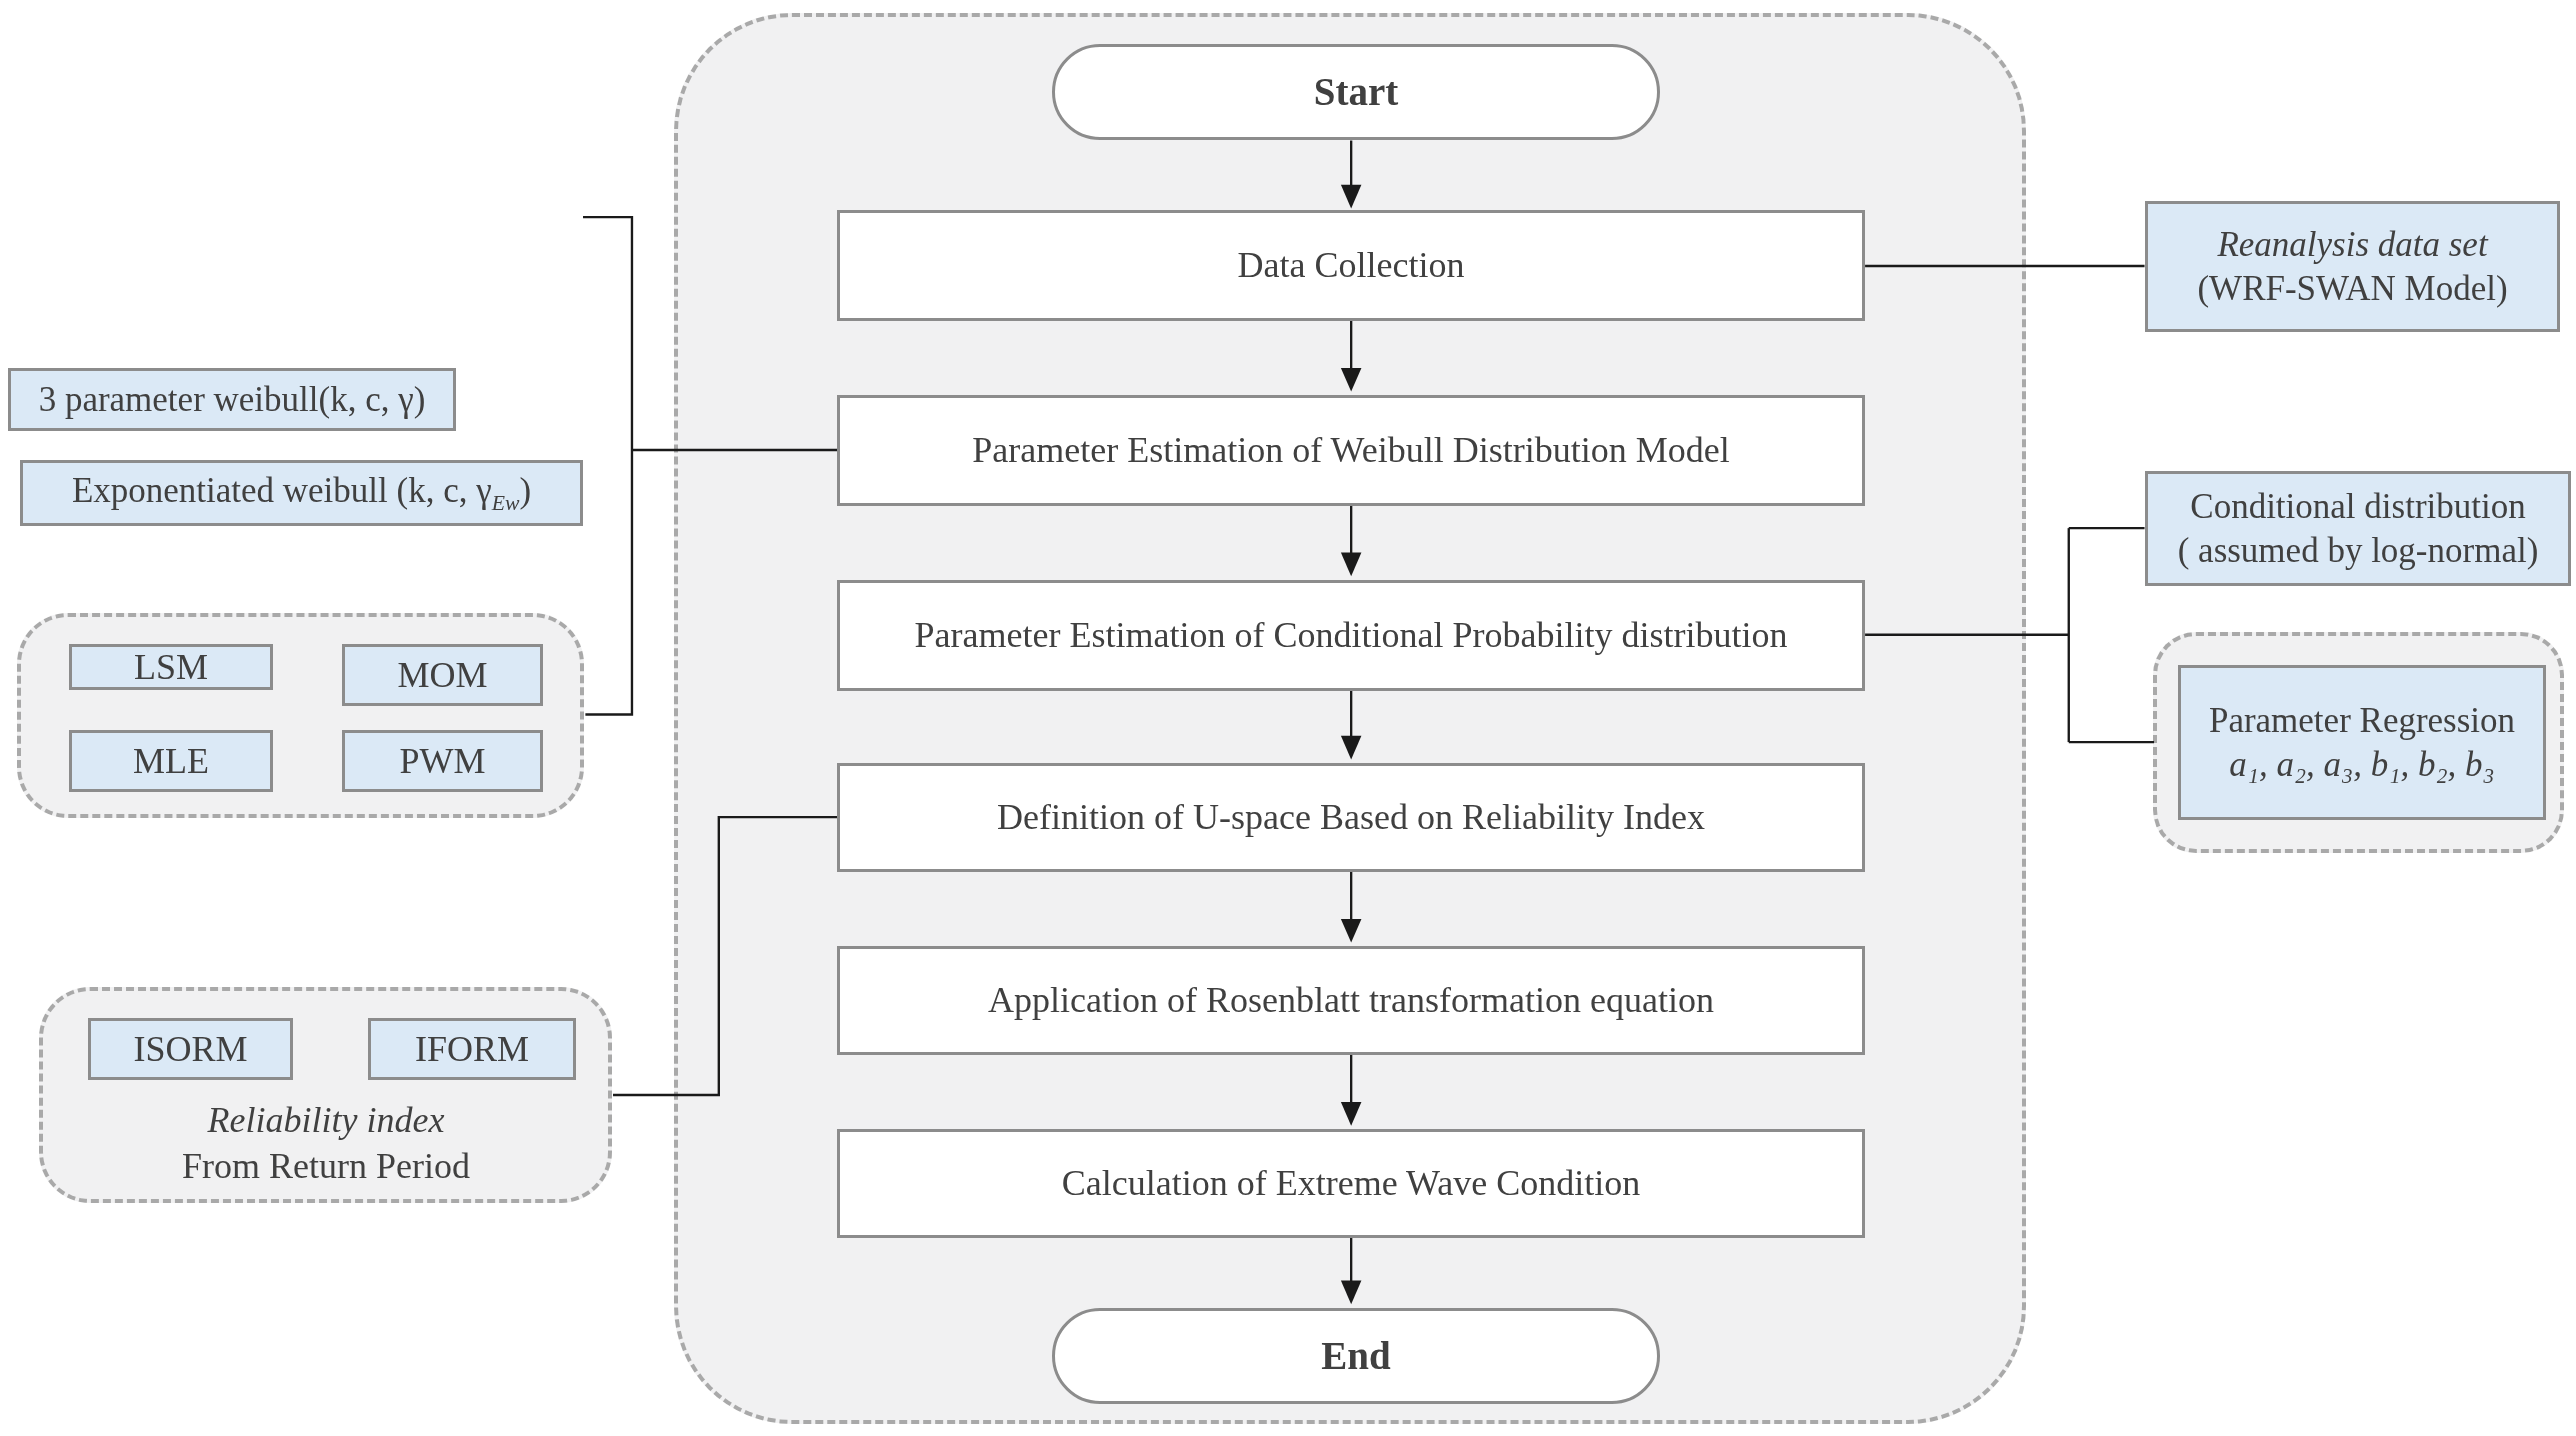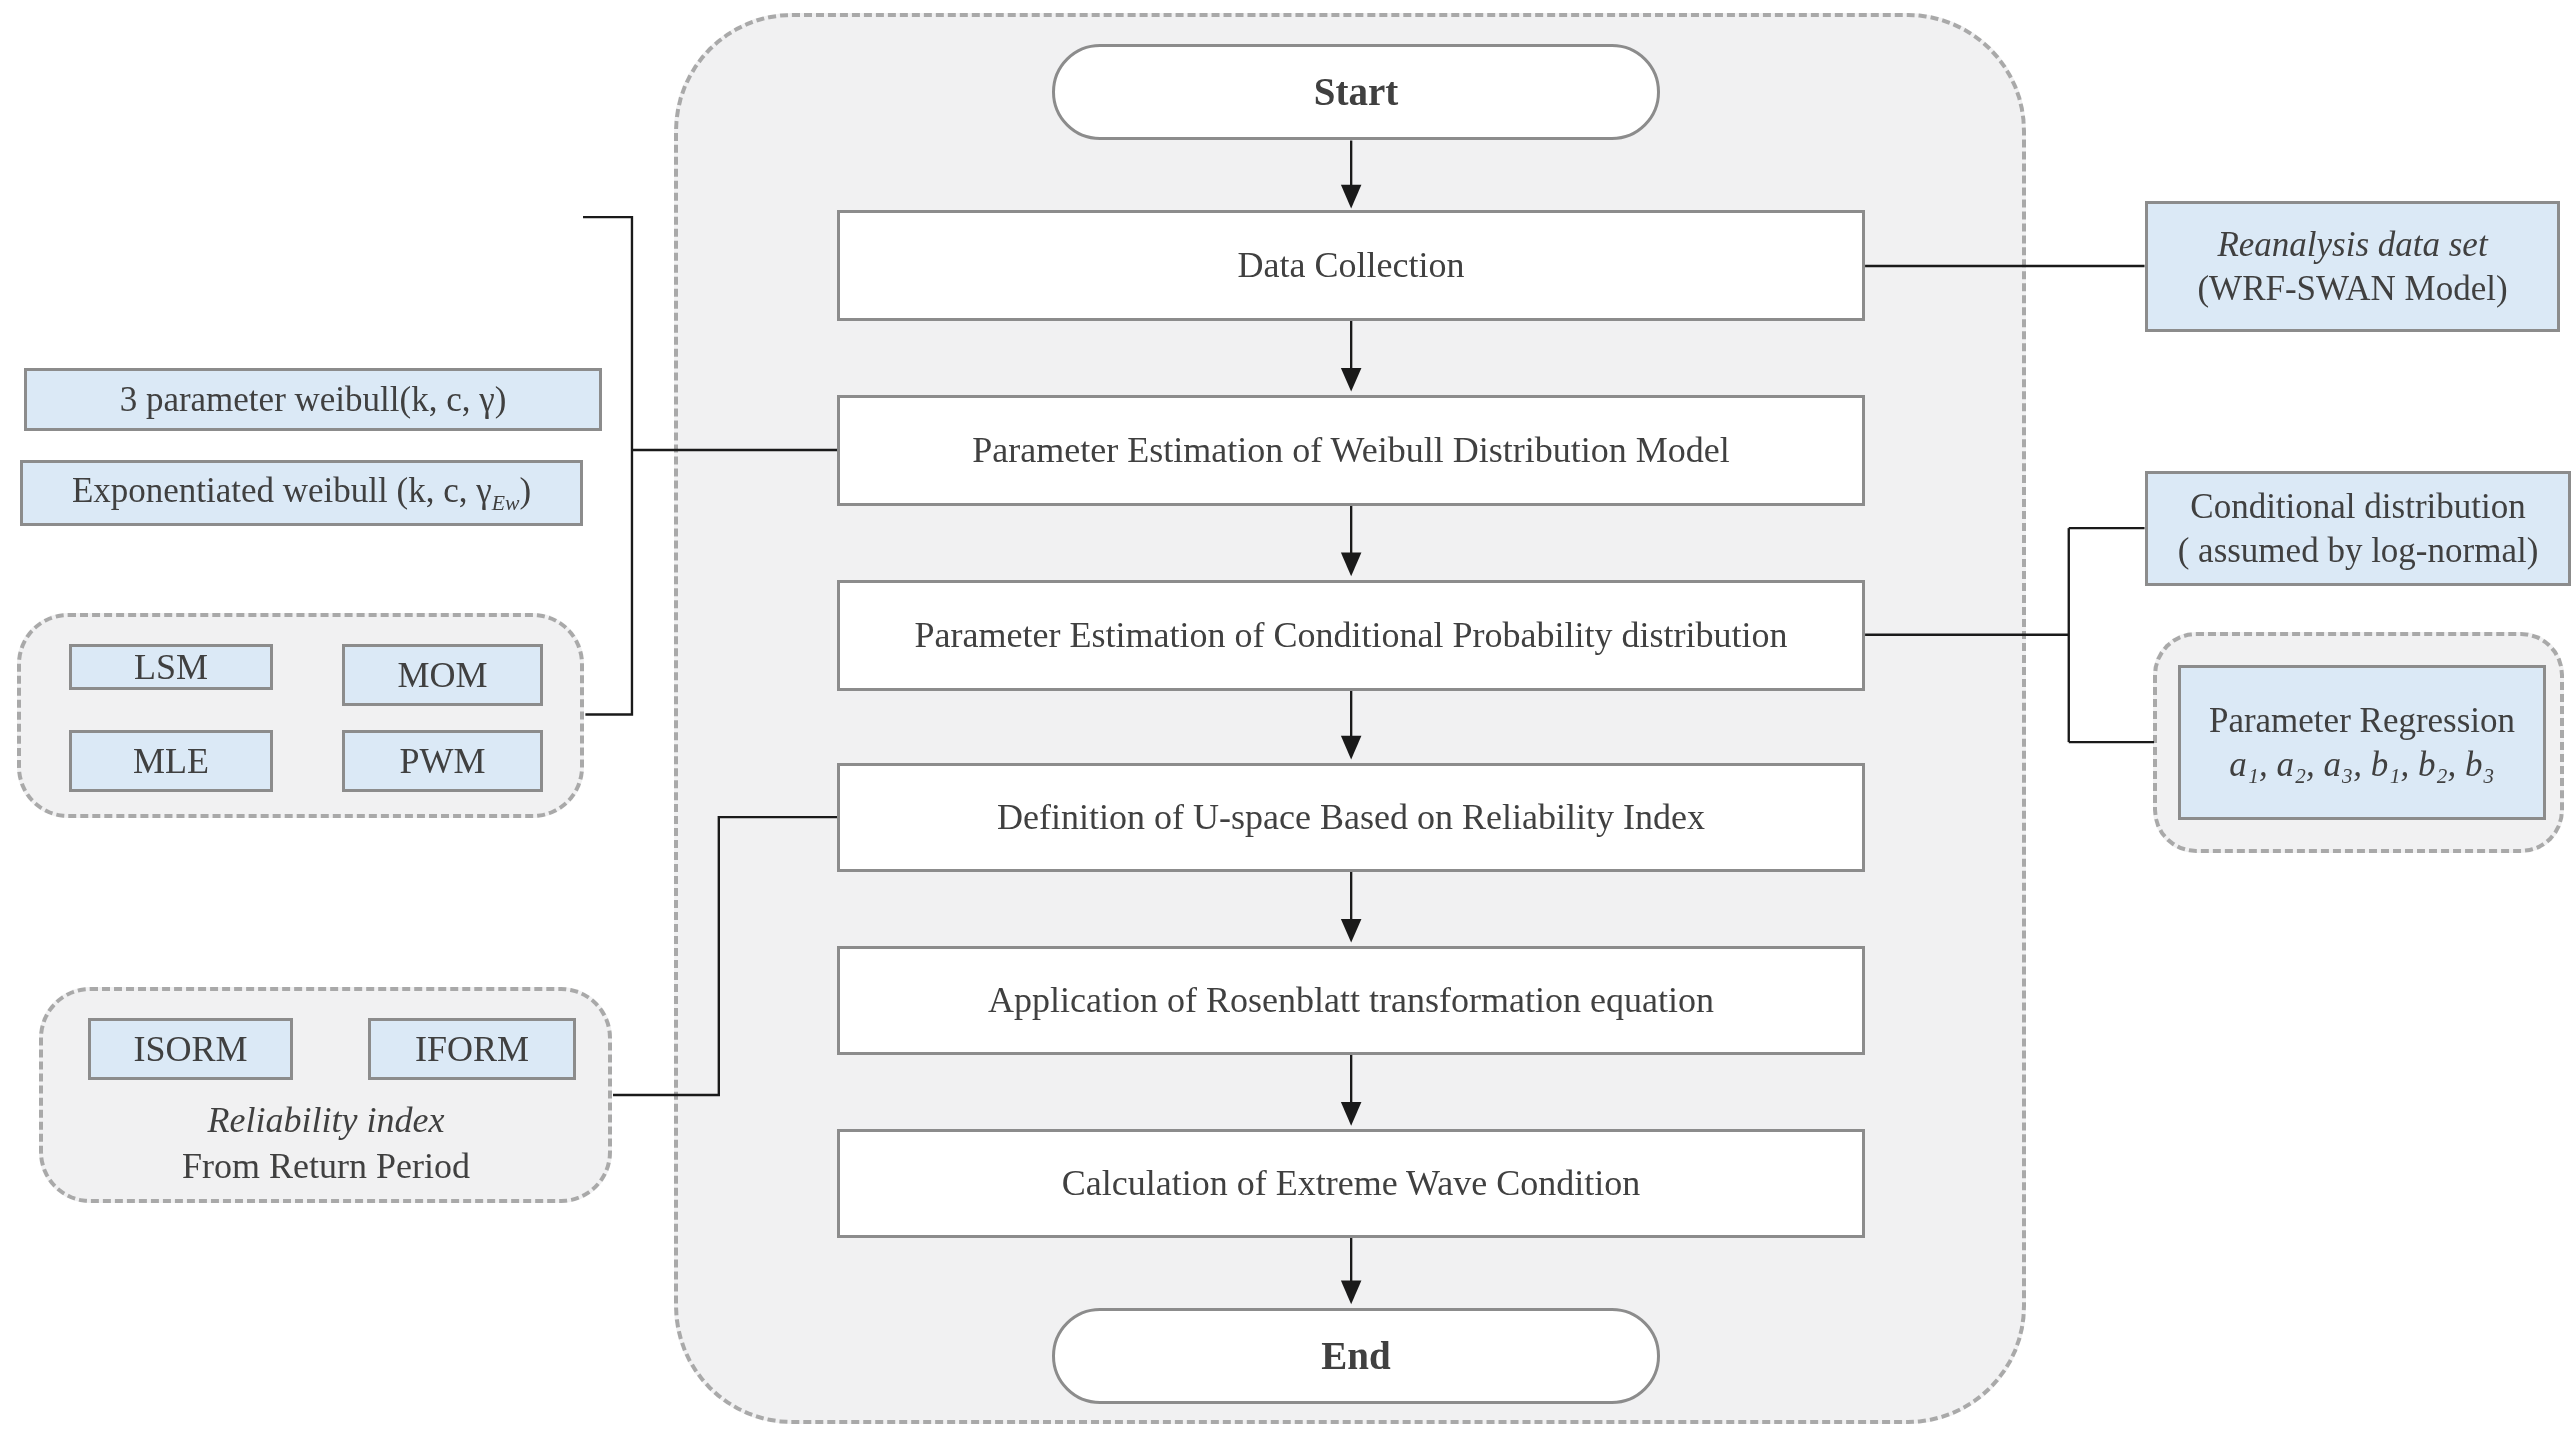--- a/index.html
+++ b/index.html
@@ -56,21 +56,21 @@
   .step-1 { left: 837px; top: 395px;  width: 1028px; height: 111px; }
   .step-2 { left: 837px; top: 580px;  width: 1028px; height: 111px; }
   .step-3 { left: 837px; top: 763px;  width: 1028px; height: 109px; }
   .step-4 { left: 837px; top: 946px; width: 1028px; height: 109px; }
   .step-5 { left: 837px; top: 1129px; width: 1028px; height: 109px; }
   .end-pill { left: 1052px; top: 1308px; width: 608px; height: 96px; }
 
   
   .weibull-header { left: 20px; top: 186px; width: 563px; height: 63px; }
   .weibull-item-1 { left: 24px; top: 272px; width: 559px; height: 62px; }
-  .weibull-item-2 { left: 24px; top: 368px; width: 578px; height: 63px; align-items: center; }
+  .weibull-item-2 { left: 8px; top: 368px; width: 448px; height: 63px; align-items: center; }
   .weibull-item-3 { left: 20px; top: 460px; width: 563px; height: 66px; }
   .m-lsm { left: 69px;  top: 644px; width: 204px; height: 46px; font-size: 36px; }
   .m-mom { left: 342px; top: 644px; width: 201px; height: 62px; font-size: 36px; }
   .m-mle { left: 69px;  top: 730px; width: 204px; height: 62px; font-size: 36px; }
   .m-pwm { left: 342px; top: 730px; width: 201px; height: 62px; font-size: 36px; }
   .r-isorm { left: 88px; top: 1018px; width: 205px; height: 62px; font-size: 36px; }
   .r-iform { left: 368px; top: 1018px; width: 208px; height: 62px; font-size: 36px; }
   .rel-cap-1 { left: 47px; top: 1099px; width: 558px; }
   .rel-cap-2 { left: 47px; top: 1145px; width: 558px; }
 

